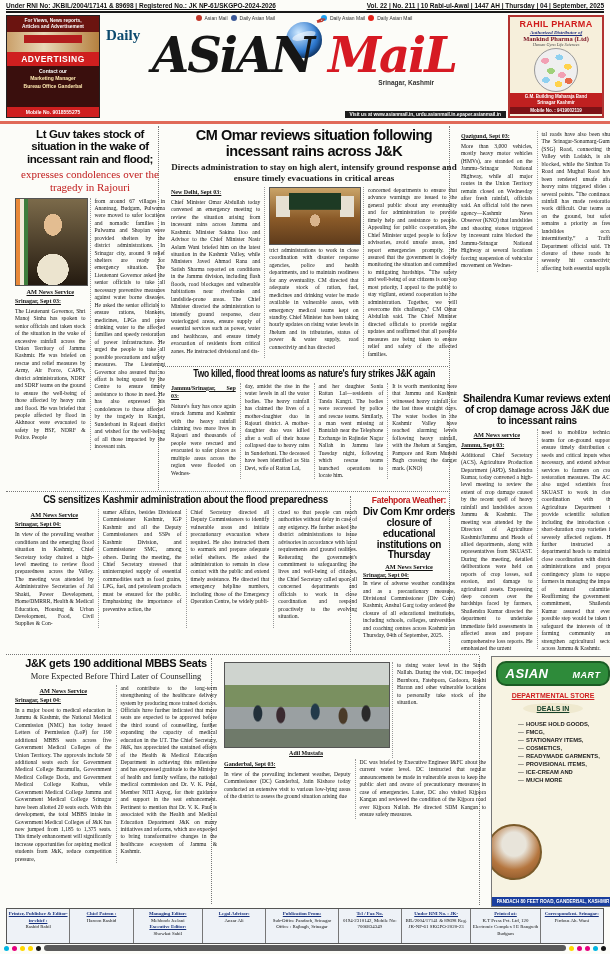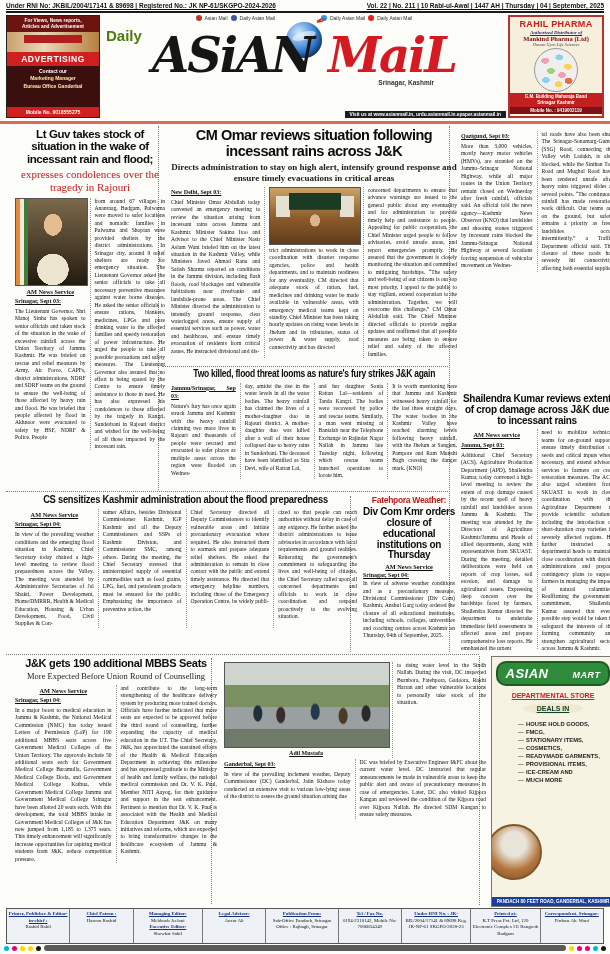--- a/index.html
+++ b/index.html
@@ -30,22 +30,22 @@
   .globe{position:absolute;left:50%;top:7px;transform:translateX(-50%);width:36px;height:36px;border-radius:50%;
          background:radial-gradient(circle at 35% 30%,#cfe9ff,#2f7ad0 55%,#0a3c86);z-index:0;
          box-shadow:inset -2px -3px 4px rgba(0,0,0,.4);}
   .globe:after{content:"";position:absolute;left:6px;top:10px;width:24px;height:8px;border-radius:50%;
          background:rgba(255,255,255,.55);transform:rotate(-15deg);}
   .titlerow{position:absolute;top:16px;left:0;right:0;text-align:center;z-index:2;
             font-family:"DejaVu Serif",serif;font-weight:bold;font-style:italic;font-size:48px;
             letter-spacing:-2px;line-height:1;white-space:nowrap;}
   .t-black{color:#161616;}
   .t-red{color:#d61a23;}
-  .daily{position:absolute;left:2px;top:12px;z-index:2;font-family:Liberation Sans, sans-serif;
-         font-weight:bold;font-size:15px;color:#4d7c0f;}
+  .daily{position:absolute;left:2px;top:12px;z-index:2;font-family:Liberation Serif, serif;
+         font-weight:bold;font-size:15px;color:#0c4a6e;}
   .srk{position:absolute;right:70px;top:64px;font-family:"Liberation Sans",sans-serif;
        font-weight:bold;font-size:6.5px;color:#333;z-index:3;}
   .tagline{position:absolute;left:50%;bottom:8px;transform:translateX(-34%);z-index:2;
            font-family:"DejaVu Serif",serif;font-style:italic;font-weight:bold;
            font-size:19px;color:#c6242b;}
   .webstrip{position:absolute;right:-2px;bottom:0;background:#1d1d1d;color:#fff;
             font-family:"Liberation Sans",sans-serif;font-weight:bold;font-size:4.8px;padding:1px 5px;z-index:3;}
   .adr{width:92px;background:#f6efdb;border:2px solid #b23330;display:flex;flex-direction:column;
        align-items:center;text-align:center;overflow:hidden;}
   .adr-title{color:#d01b1b;font-family:"Liberation Sans",sans-serif;font-weight:bold;font-size:9px;
@@ -293,21 +293,21 @@
   <div class="art" style="left:354px;top:496px;width:92px;height:156px">
     <div class="hl" style="font-size:8.5px;color:#c11c1c">Fatehpora Weather:</div>
     <div class="hl" style="font-size:10px;margin-top:2px">Div Com Kmr orders closure of educational institutions on Thursday</div>
     <div class="byline">AM News Service</div>
     <div class="dl">Srinagar, Sept 04:</div>
     <div class="bcol" style="flex:none">In view of adverse weather conditions and as a precautionary measure, Divisional Commissioner (Div Com) Kashmir, Anshul Garg today ordered the closure of all educational institutions, including schools, colleges, universities and coaching centres across Kashmir on Thursday, 04th of September, 2025.</div>
   </div>
 
   <div class="art" style="left:6px;top:658px;width:202px;height:246px">
     <div class="hl" style="font-size:11px">J&amp;K gets 190 additional MBBS Seats</div>
-    <div class="sub" style="font-size:8.5px;margin-top:2px">More Expected Before Union Round of Counselling</div>
+    <div class="sub" style="font-size:8.5px;margin-top:2px">More Expected Before Third Later of Counselling</div>
     <div class="cols" style="margin-top:3px">
       <div class="bcol">
         <div class="byline">AM News Service</div>
         <div class="dl">Srinagar, Sept 04:</div>
         <div>In a major boost to medical education in Jammu &amp; Kashmir, the National Medical Commission (NMC) has today issued Letters of Permission (LoP) for 190 additional MBBS seats across five Government Medical Colleges of the Union Territory. The approvals include 50 additional seats each for Government Medical College Baramulla, Government Medical College Doda, and Government Medical College Kathua, while Government Medical College Jammu and Government Medical College Srinagar have been allotted 20 seats each. With this development, the total MBBS intake in Government Medical Colleges of J&amp;K has now jumped from 1,185 to 1,375 seats. This timely enhancement will significantly increase opportunities for aspiring medical students from J&amp;K, reduce competition pressure,</div>
       </div>
       <div class="bcol">and contribute to the long-term strengthening of the healthcare delivery system by producing more trained doctors. Officials have further indicated that more seats are expected to be approved before the third round of counselling, further expanding the capacity of medical education in the UT. The Chief Secretary, J&amp;K, has appreciated the sustained efforts of the Health &amp; Medical Education Department in achieving this milestone and has expressed gratitude to the Ministry of health and family welfare, the national medical commission and Dr. V. K. Paul, Member NITI Aayog, for their guidance and support in the seat enhancement. Pertinent to mention that Dr. V. K. Paul is associated with the Health and Medical Education Department J&amp;K on many initiatives and reforms, which are expected to bring transformative changes in the healthcare ecosystem of Jammu &amp; Kashmir.</div>
     </div>
   </div>
 

